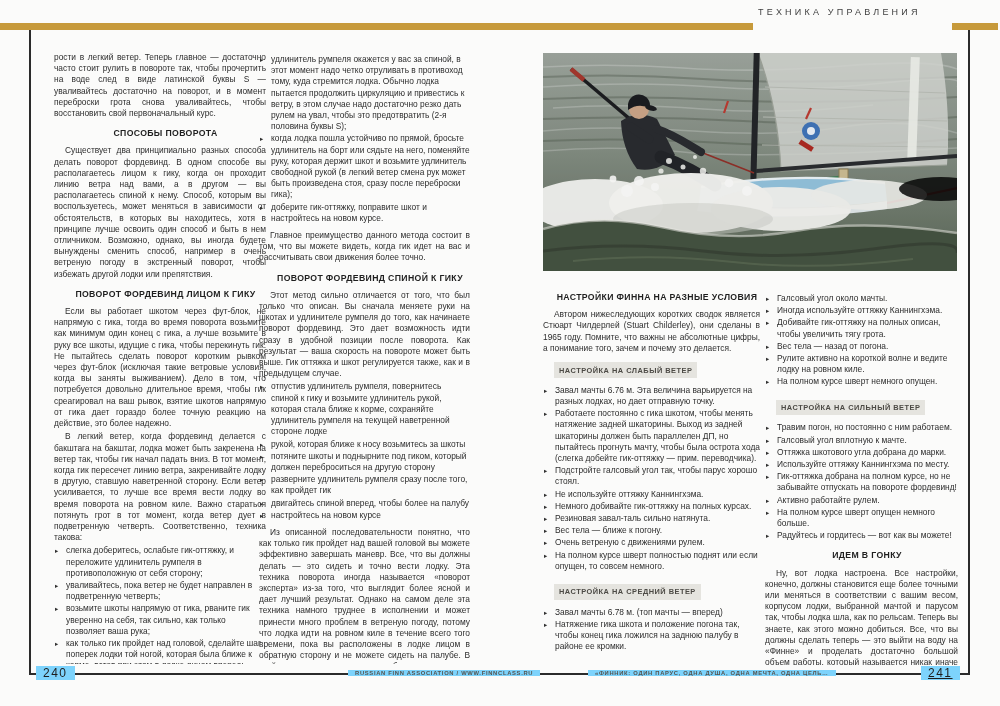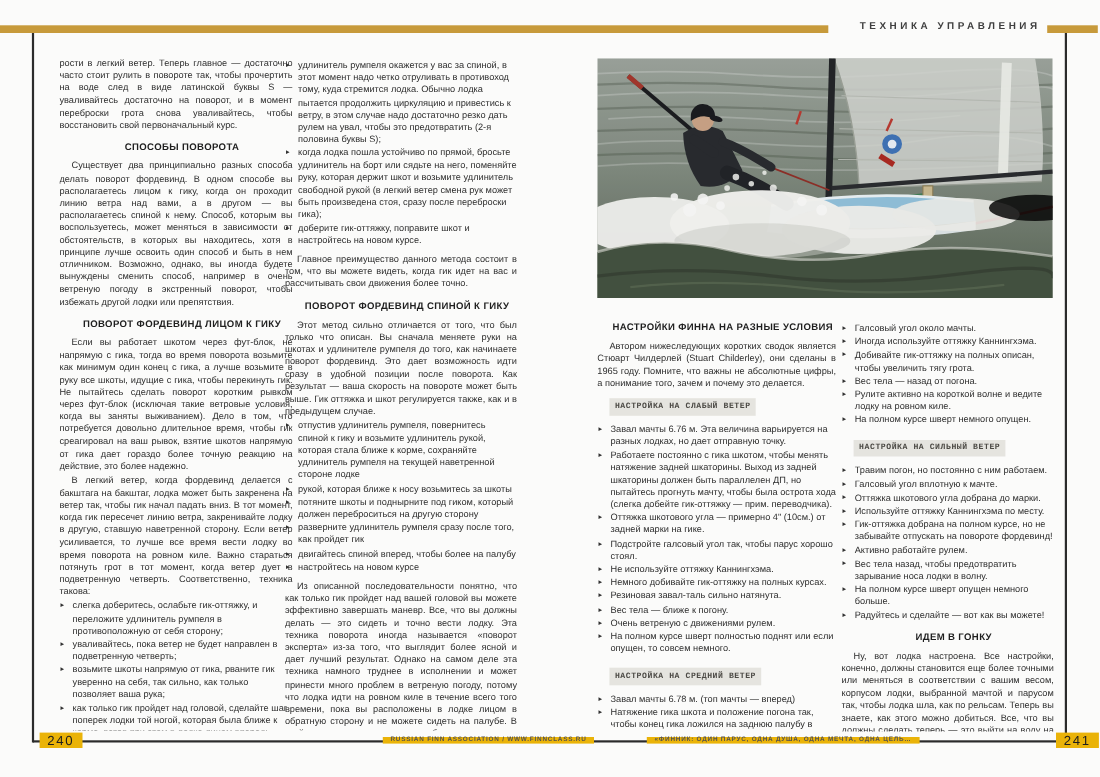--- a/index.html
+++ b/index.html
@@ -7,45 +7,45 @@
     width:1000px;height:706px;position:relative;overflow:hidden;
     background:#fbfbfa;
     font-family:"Liberation Sans", sans-serif;
     color:#2b2b2b;
   }
   
   .gold{position:absolute;top:23px;height:7px;background:var(--accent,#c79a3b);}
   .gold.left{left:0;width:753px;}
   .gold.right{left:952px;width:46px;}
   .page-header-title{
-    position:absolute;top:18px;left:758px;width:188px;text-align:right;
-    font-size:9px;font-weight:bold;letter-spacing:3.2px;color:#3f3f3f;white-space:nowrap;
+    position:absolute;top:7px;left:758px;width:188px;text-align:left;
+    font-size:9px;font-weight:normal;letter-spacing:3.2px;color:#3f3f3f;white-space:nowrap;
   }
   .frame-v{position:absolute;top:30px;height:645px;width:1.6px;background:#2b2b2b;}
   .frame-v.left{left:29px;}
   .frame-v.right{left:968px;}
   .rule-footer{position:absolute;top:673px;left:30px;width:940px;height:1.6px;background:#2b2b2b;}
-  .chip{position:absolute;background:#eab308;padding:0 7px;white-space:nowrap;}
+  .chip{position:absolute;background:#7dd3fc;padding:0 7px;white-space:nowrap;}
   .pagenum{top:666px;font-size:12px;letter-spacing:1.5px;color:#1e1e1e;}
   .pagenum.l{left:36px;}
-  .pagenum.r{left:960px;}
+  .pagenum.r{left:921px;text-decoration:underline;}
   .footer-caps{top:669.5px;font-size:5.8px;font-weight:bold;letter-spacing:0.7px;color:#56534e;}
   .footer-caps.l{left:348px;}
   .footer-caps.r{left:588px;}
   
   .col{position:absolute;font-size:8.4px;line-height:11.2px;text-align:justify;overflow:hidden;color:#2d2d2d;}
   .col.lp1{left:54px;top:52px;width:212px;height:612px;}
   .col.lp2{left:259px;top:52px;width:211px;height:612px;}
   .col.rp1{left:543px;top:283px;width:217px;height:382px;}
   .col.rp2{left:765px;top:291px;width:193px;height:374px;}
   .paragraph{margin:0 0 2px;text-indent:11px;}
   .paragraph.noindent{text-indent:0;}
   .heading{font-weight:bold;font-size:8.7px;letter-spacing:0.35px;margin:9px 0 6px;text-indent:11px;color:#1f1f1f;text-align:center;white-space:nowrap;}
   .subhead{display:inline-block;background:var(--subhead-bg,#e5e4df);color:#4c4a45;font-weight:bold;
-    font-size:7.4px;letter-spacing:0.5px;padding:2.5px 5px 2px;margin:6px 0 5px 11px;text-align:right;white-space:nowrap;font-family:Liberation Mono, monospace;}
+    font-size:7.4px;letter-spacing:0.5px;padding:2.5px 5px 2px;margin:6px 0 5px 11px;text-align:right;white-space:nowrap;}
   ul.bullets{list-style:none;margin:2px 0 6px;padding:0;}
   ul.bullets li{position:relative;padding-left:12px;margin:0 0 1px;text-align:left;}
   ul.bullets li::before{content:"▸";position:absolute;left:1px;top:0;font-size:6.5px;color:#333;}
   
   .photo{position:absolute;left:543px;top:53px;width:414px;height:218px;}
 </style>
 </head>
 <body>
 
 <div class="gold left"></div>
@@ -88,21 +88,20 @@
       <li>потяните шкоты и поднырните под гиком, который должен переброситься на другую сторону</li>
       <li>разверните удлинитель румпеля сразу после того, как пройдет гик</li>
       <li>двигайтесь спиной вперед, чтобы более на палубу</li>
       <li>настройтесь на новом курсе</li>
     </ul>
     <div class="paragraph">Из описанной последовательности понятно, что как только гик пройдет над вашей головой вы можете эффективно завершать маневр. Все, что вы должны делать — это сидеть и точно вести лодку. Эта техника поворота иногда называется «поворот эксперта» из-за того, что выглядит более ясной и дает лучший результат. Однако на самом деле эта техника намного труднее в исполнении и может принести много проблем в ветреную погоду, потому что лодка идти на ровном киле в течение всего того времени, пока вы расположены в лодке лицом в обратную сторону и не можете сидеть на палубе. В этой технике легче допустить ошибку и затем гораздо тяжелее из нее выбираться, поскольку ваши руки могут оказаться перекрещены. Но практика — залог успеха!</div>
   </div>
 <div class="col rp1"><div class="heading">НАСТРОЙКИ ФИННА НА РАЗНЫЕ УСЛОВИЯ</div><div class="paragraph">Автором нижеследующих коротких сводок является Стюарт Чилдерлей (Stuart Childerley), они сделаны в 1965 году. Помните, что важны не абсолютные цифры, а понимание того, зачем и почему это делается.</div><div class="subhead">НАСТРОЙКА НА СЛАБЫЙ ВЕТЕР</div><ul class="bullets">
       <li>Завал мачты 6.76 м. Эта величина варьируется на разных лодках, но дает отправную точку.</li>
       <li>Работаете постоянно с гика шкотом, чтобы менять натяжение задней шкаторины. Выход из задней шкаторины должен быть параллелен ДП, но пытайтесь прогнуть мачту, чтобы была острота хода (слегка добейте гик-оттяжку — прим. переводчика).</li>
-      <li>Оттяжка шкотового угла — примерно 4" (10см.) от задней марки на гике.</li>
       <li>Подстройте галсовый угол так, чтобы парус хорошо стоял.</li>
       <li>Не используйте оттяжку Каннингхэма.</li>
       <li>Немного добивайте гик-оттяжку на полных курсах.</li>
       <li>Резиновая завал-таль сильно натянута.</li>
       <li>Вес тела — ближе к погону.</li>
       <li>Очень ветреную с движениями рулем.</li>
       <li>На полном курсе шверт полностью поднят или если опущен, то совсем немного.</li>
     </ul><div class="subhead">НАСТРОЙКА НА СРЕДНИЙ ВЕТЕР</div><ul class="bullets">
       <li>Завал мачты 6.78 м. (топ мачты — вперед)</li>
       <li>Натяжение гика шкота и положение погона так, чтобы конец гика ложился на заднюю палубу в районе ее кромки.</li>
@@ -114,23 +113,22 @@
       <li>Вес тела — назад от погона.</li>
       <li>Рулите активно на короткой волне и ведите лодку на ровном киле.</li>
       <li>На полном курсе шверт немного опущен.</li>
     </ul><div class="subhead">НАСТРОЙКА НА СИЛЬНЫЙ ВЕТЕР</div><ul class="bullets">
       <li>Травим погон, но постоянно с ним работаем.</li>
       <li>Галсовый угол вплотную к мачте.</li>
       <li>Оттяжка шкотового угла добрана до марки.</li>
       <li>Используйте оттяжку Каннингхэма по месту.</li>
       <li>Гик-оттяжка добрана на полном курсе, но не забывайте отпускать на повороте фордевинд!</li>
       <li>Активно работайте рулем.</li>
-      <li>Вес тела назад, чтобы предотвратить зарывание носа лодки в волну.</li>
       <li>На полном курсе шверт опущен немного больше.</li>
-      <li>Радуйтесь и сделайте — вот как вы можете!</li>
+      <li>Радуйтесь и гордитесь — вот как вы можете!</li>
     </ul><div class="heading">ИДЕМ В ГОНКУ</div><div class="paragraph">Ну, вот лодка настроена. Все настройки, конечно, должны становится еще более точными или меняться в соответствии с вашим весом, корпусом лодки, выбранной мачтой и парусом так, чтобы лодка шла, как по рельсам. Теперь вы знаете, как этого можно добиться. Все, что вы должны сделать теперь — это выйти на воду на «Финне» и проделать достаточно большой объем работы, который называется никак иначе как парусный спорт. ■</div></div>
 
 <svg class="photo" viewBox="0 0 414 218" role="img" aria-label="Гонщик на швертботе «Финн» в свежий ветер: темный гидрокостюм и кепка, удлинитель румпеля в руке, голубая палуба, белая пена волны, серо-зеленая вода, мачта и светлый парус справа">
   <defs>
     <linearGradient id="water" x1="0" y1="0" x2="0" y2="1">
       <stop offset="0" stop-color="#99a199"></stop>
       <stop offset="0.45" stop-color="#7e887d"></stop>
       <stop offset="0.72" stop-color="#6a7568"></stop>
       <stop offset="1" stop-color="#55614f"></stop>
     </linearGradient>

